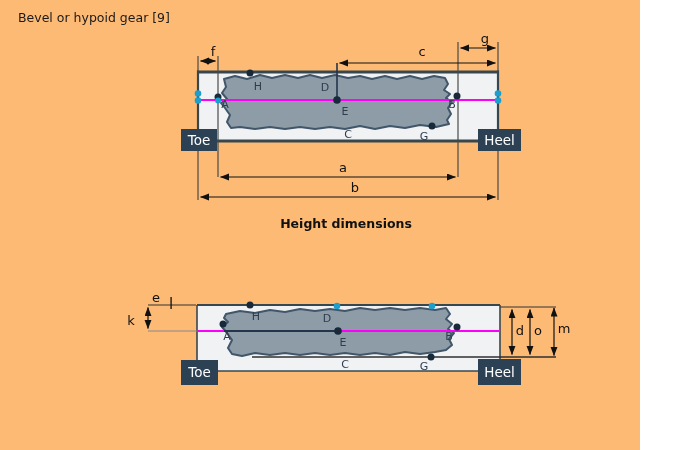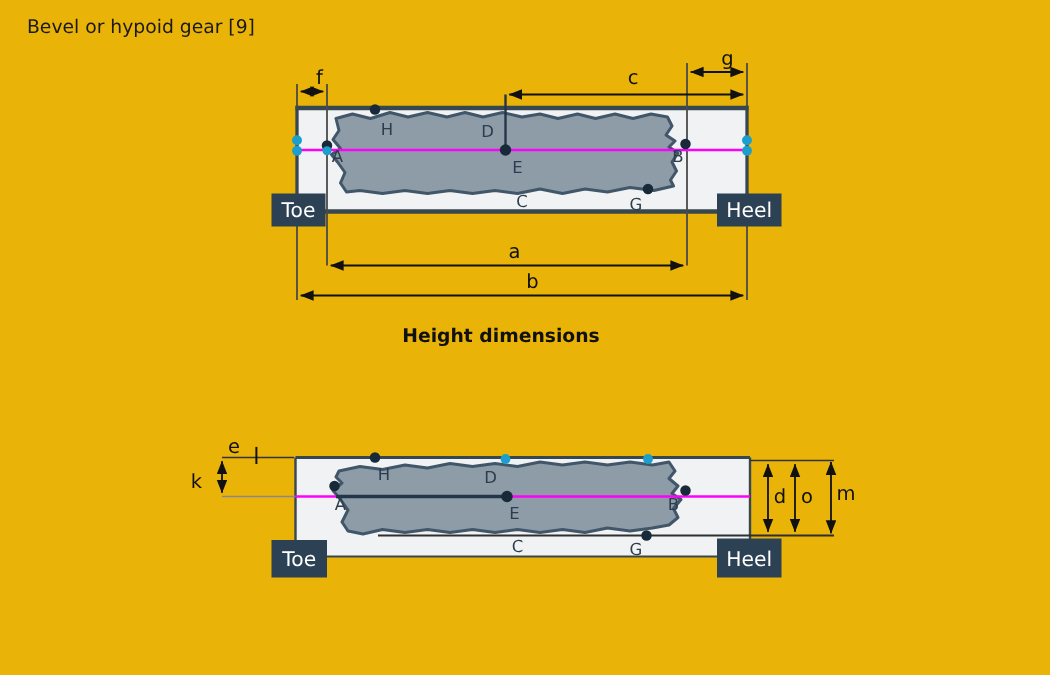--- a/index.html
+++ b/index.html
@@ -1,21 +1,21 @@
 <!DOCTYPE html>
 <html><head>
 <meta charset="utf-8">
 <style>
   html,body{margin:0;padding:0;background:#fff;}
-  #stage{position:relative;width:700px;height:450px;background:#eab308;overflow:hidden;
+  #stage{position:relative;width:640px;height:450px;background:#fdba74;overflow:hidden;
          font-family:"DejaVu Sans",sans-serif;}
   .caption{position:absolute;left:18px;top:10px;font-size:12.5px;color:#1a1a1a;white-space:nowrap;}
   .dtitle{position:absolute;width:300px;text-align:center;font-size:12.5px;font-weight:bold;color:#111;}
   #title-width{left:200px;top:10px;}
-  #title-height{left:184px;top:216px;}
+  #title-height{left:196px;top:216px;}
   svg{position:absolute;left:0;top:0;}
   .dimlab{font-size:13px;fill:#111;text-anchor:middle;}
   .ptlab{font-size:11px;fill:#2e3d4e;text-anchor:middle;}
   .boxlab{font-size:13.5px;fill:#ffffff;text-anchor:middle;}
   .ticklab{font-size:15px;fill:#111;text-anchor:middle;}
 </style>
 </head>
 <body>
 
 <div id="stage">

